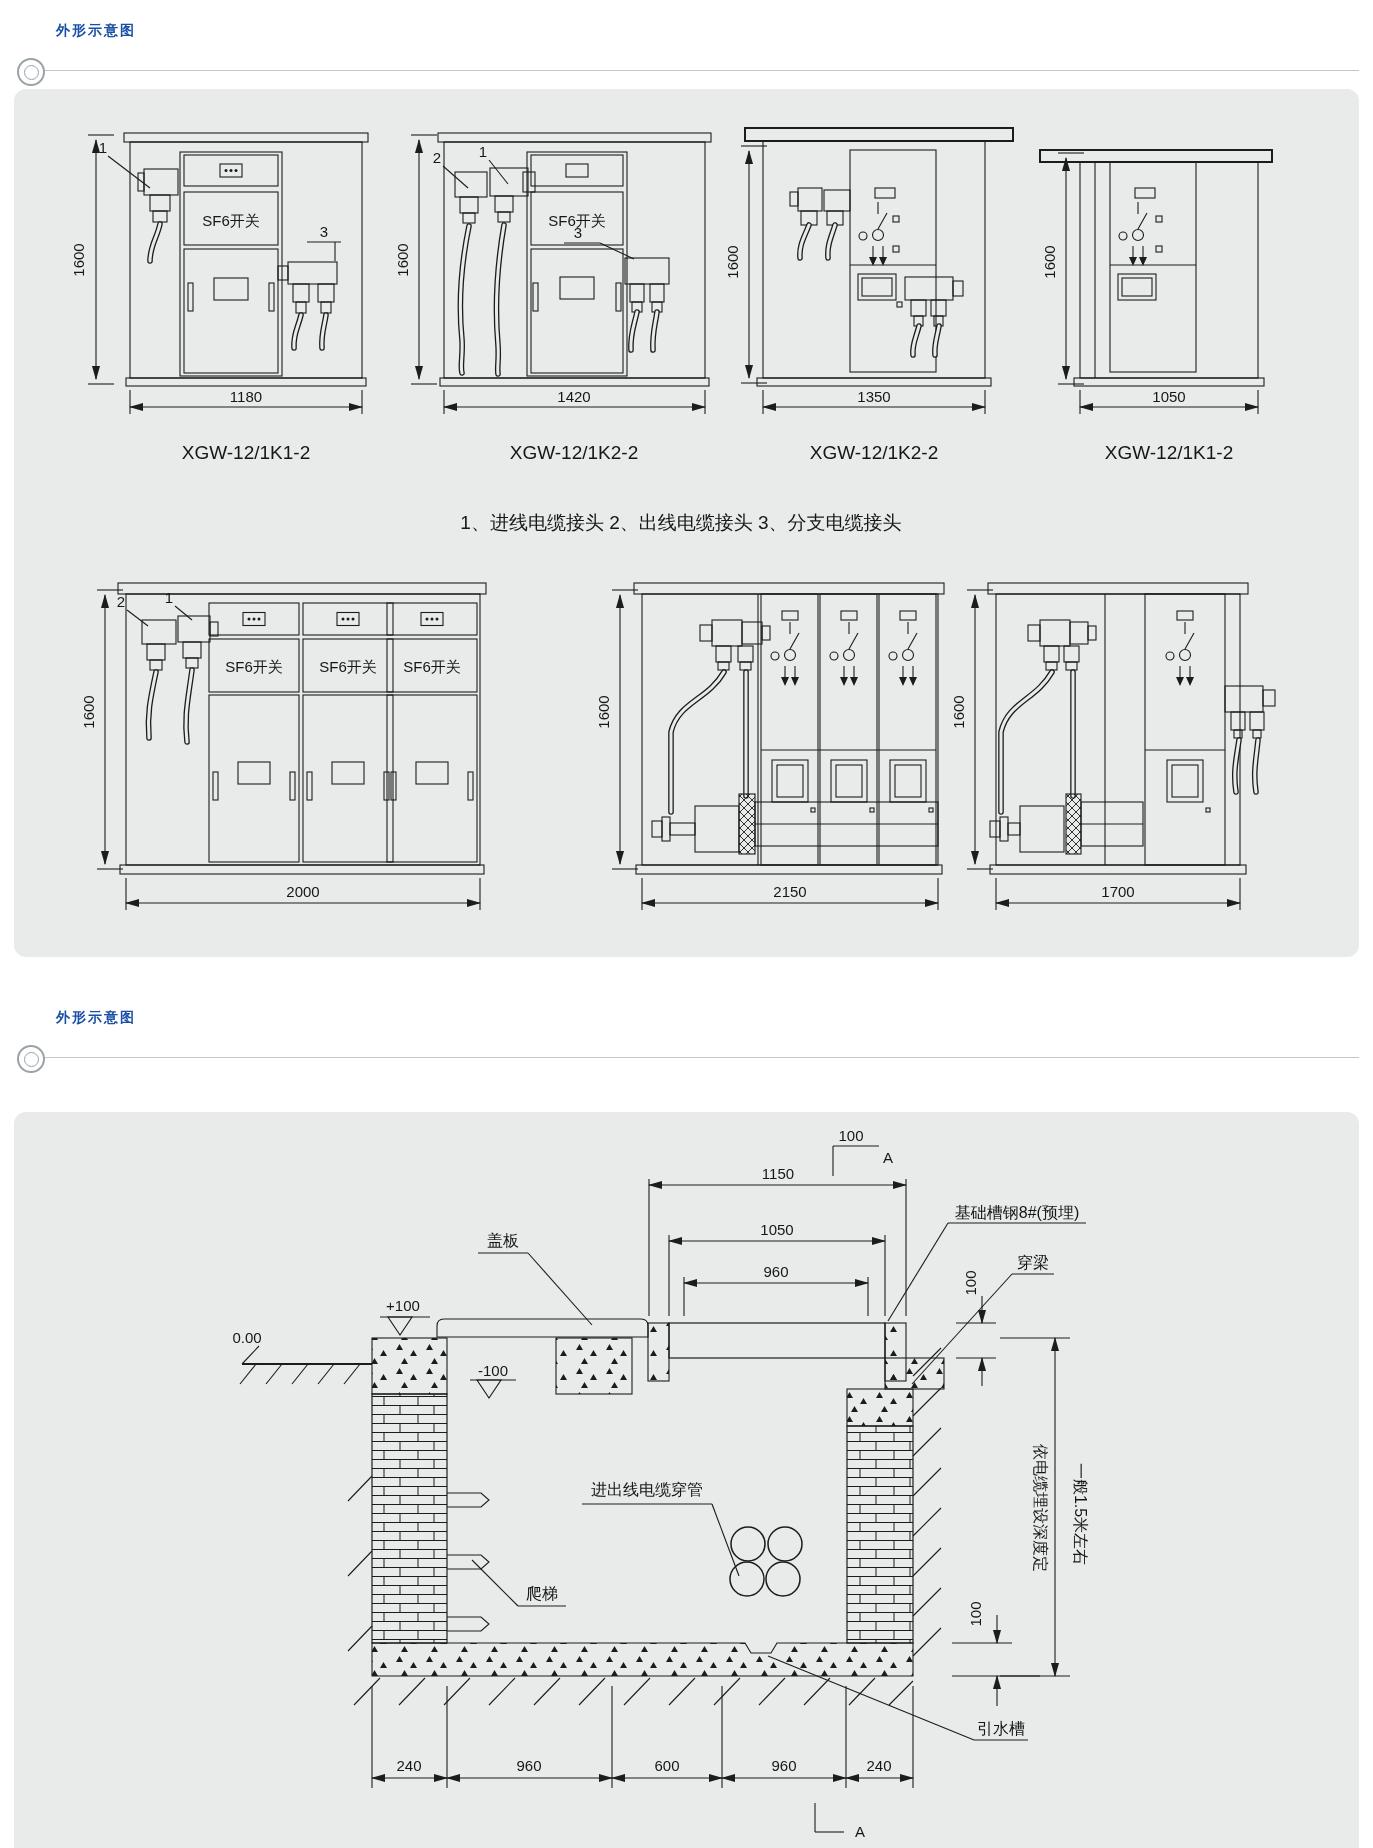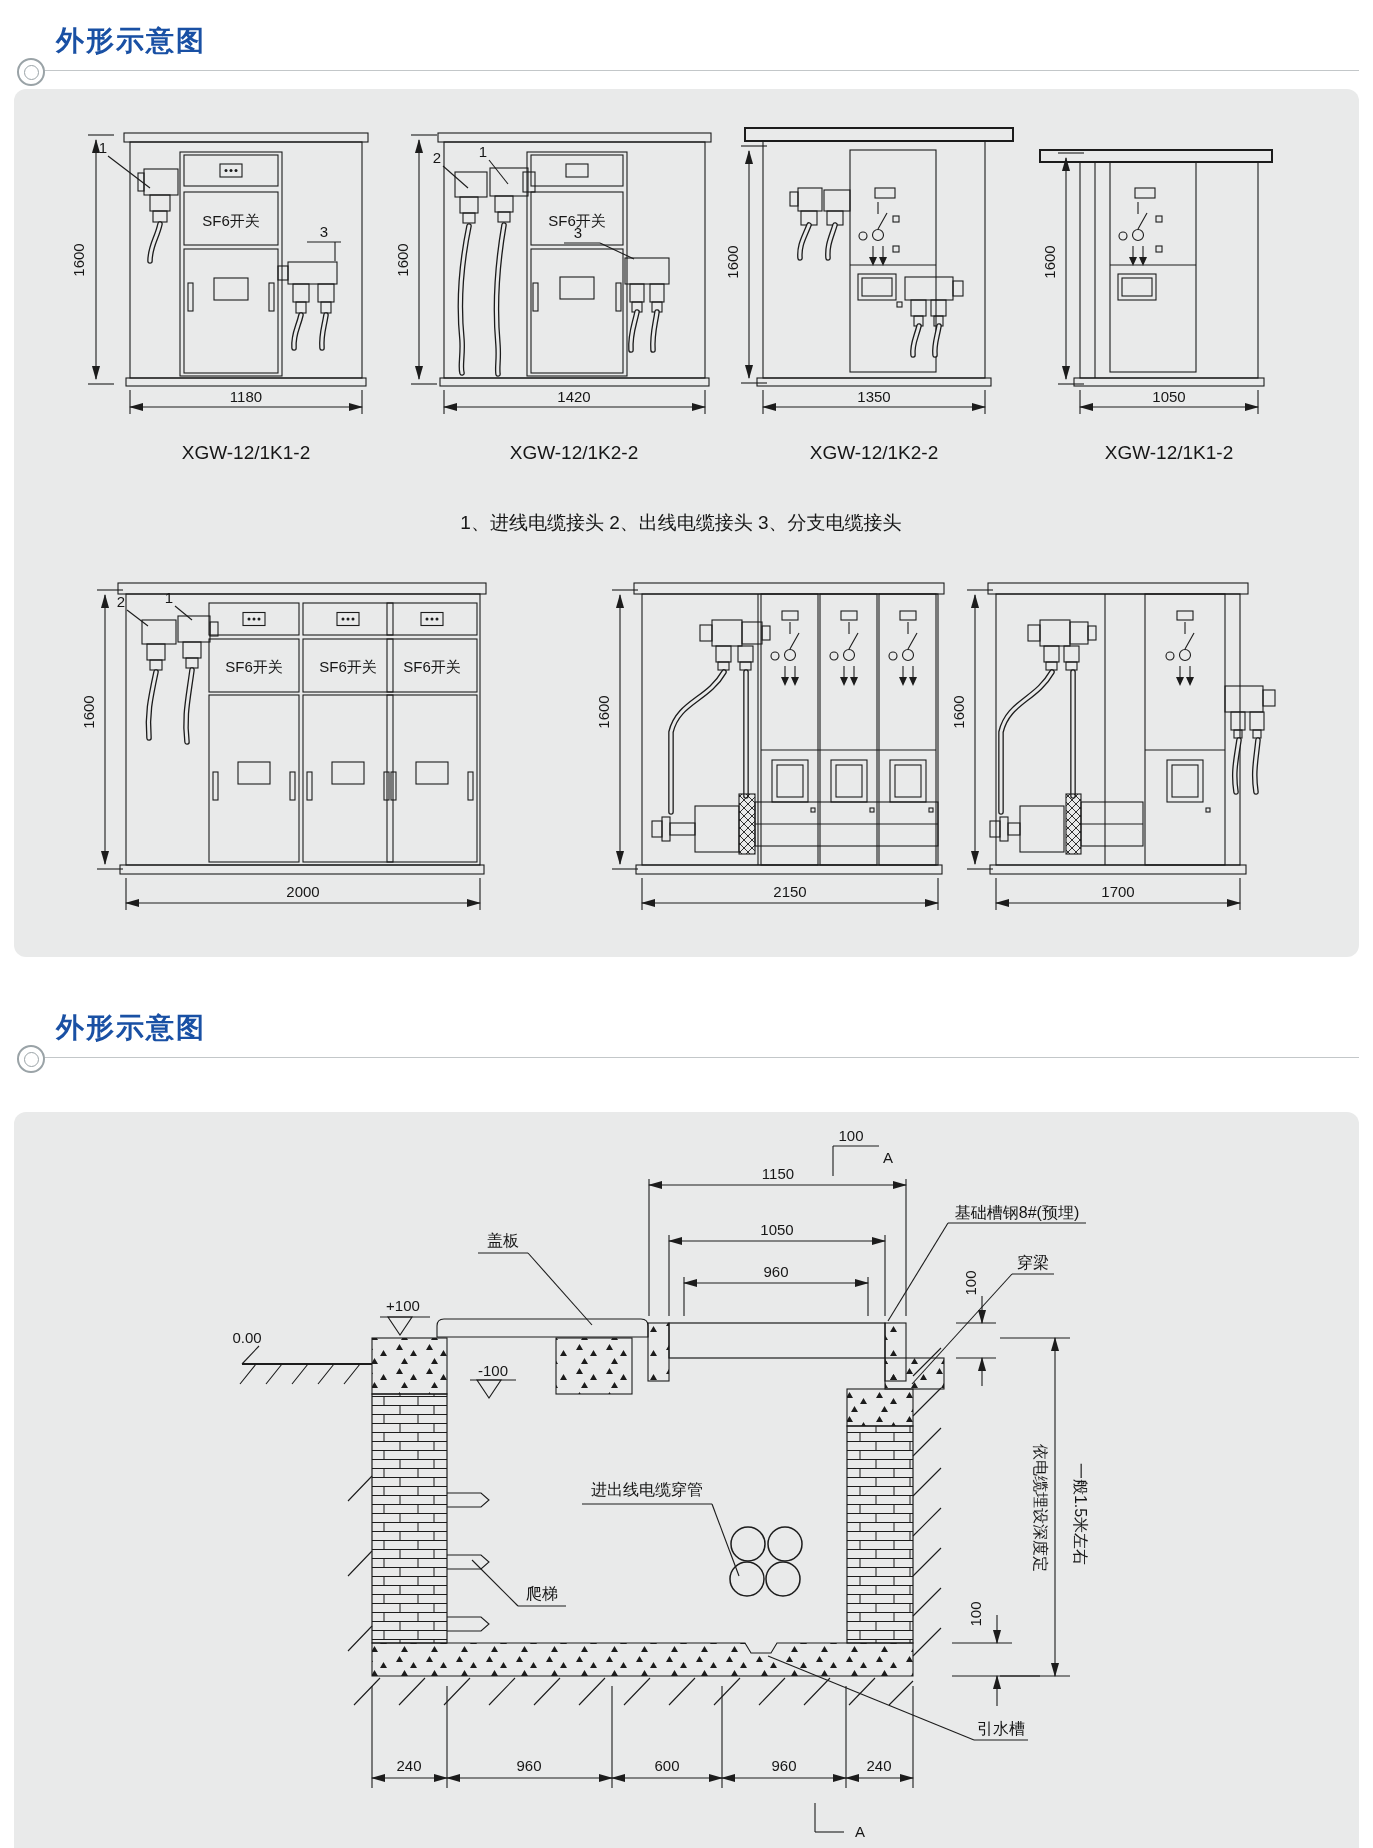--- a/index.html
+++ b/index.html
@@ -1,21 +1,21 @@
 <!DOCTYPE html>
 <html><head>
 <meta charset="utf-8">
 <style>
   html,body{margin:0;padding:0;background:#ffffff;}
   #page{position:relative;width:1373px;height:1848px;background:#ffffff;overflow:hidden;
         font-family:"Liberation Sans",sans-serif;}
   .panel{position:absolute;left:14px;width:1345px;background:#e9eaea;border-radius:12px;}
   #panel-outline{top:89px;height:868px;}
   #panel-foundation{top:1112px;height:777px;}
-  .sec-title{position:absolute;left:56px;margin:0;font-size:28px;font-weight:bold;color:#1950a4;
+  .sec-title{position:absolute;left:56px;margin:0;font-size:14px;font-weight:bold;color:#1950a4;
              letter-spacing:2px;}
   .sec-line{position:absolute;left:44px;width:1315px;height:0;border-top:1px solid #c3c7c9;}
   .ring{position:absolute;left:17px;width:24px;height:24px;border:2px solid #9aa3a7;border-radius:50%;
         background:#fff;display:flex;align-items:center;justify-content:center;}
   .ring-in{width:13px;height:13px;border:1.5px solid #9aa3a7;border-radius:50%;}
   svg{position:absolute;left:0;top:0;}
   .ln{fill:none;stroke:#1c1c1c;stroke-width:1.1px;}
   .ln2{fill:none;stroke:#1c1c1c;stroke-width:2px;}
   .spk{fill:url(#sp);stroke:#1c1c1c;stroke-width:1.1px;}
   .bkf{fill:url(#bk);stroke:#1c1c1c;stroke-width:1.2px;}

